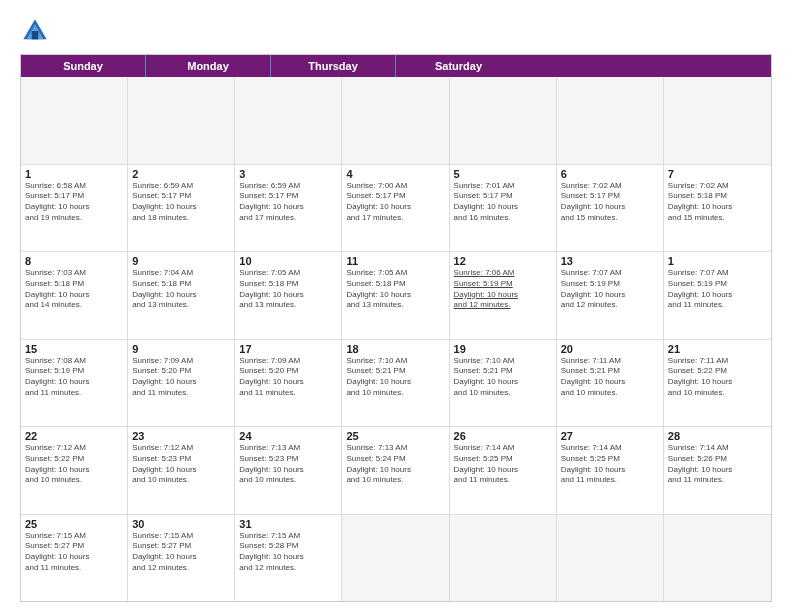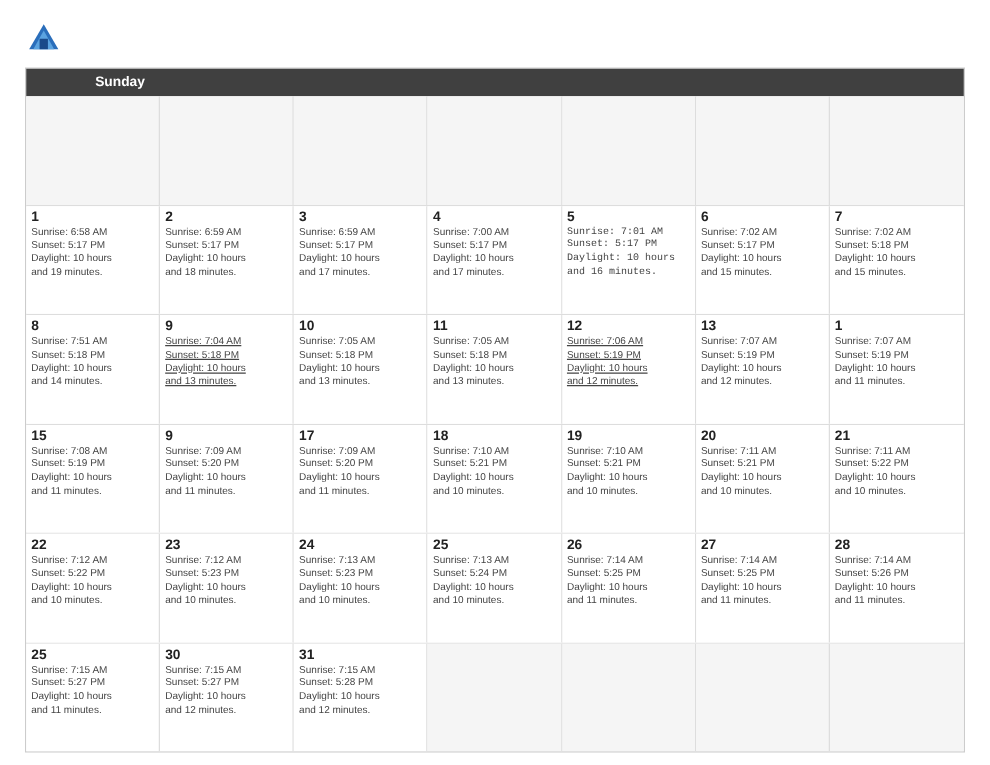--- a/index.html
+++ b/index.html
@@ -51,22 +51,22 @@
       color: #555;
     }
     .calendar {
       flex: 1;
       display: flex;
       flex-direction: column;
       border: 1px solid #ccc;
     }
     .cal-header {
       display: grid;
-      grid-template-columns: repeat(5, 1fr);
-      background: #404040;
+      grid-template-columns: repeat(6, 1fr);
+      background: #701a75;
     }
     .cal-header-cell {
       color: #fff;
       font-size: 11px;
       font-weight: bold;
       text-align: center;
       padding: 5px 2px;
       border-right: 1px solid #5580c5;
     }
     .cal-header-cell:last-child { border-right: none; }
@@ -123,20 +123,23 @@
     </div>
     <div class="title-section">
       <div class="main-title"></div>
       <div class="subtitle"></div>
     </div>
   </div>
 
   <div class="calendar">
     <div class="cal-header" id="cal-header-row">
         <div class="cal-header-cell">Sunday</div>
+        <div class="cal-header-cell">Monday</div>
+        <div class="cal-header-cell">Thursday</div>
+        <div class="cal-header-cell">Saturday</div>
       </div>
     <div class="cal-body" id="cal-body">
         <div class="cal-row">
           <div class="cal-cell empty"></div>
           <div class="cal-cell empty"></div>
           <div class="cal-cell empty"></div>
           <div class="cal-cell empty"></div>
           <div class="cal-cell empty"></div>
           <div class="cal-cell empty"></div>
           <div class="cal-cell empty"></div>
@@ -165,21 +168,21 @@
           </div>
           <div class="cal-cell">
             <span class="day-num">4</span>
             <div class="cell-text" style="white-space: pre-line;">Sunrise: 7:00 AM
 Sunset: 5:17 PM
 Daylight: 10 hours
 and 17 minutes.</div>
           </div>
           <div class="cal-cell">
             <span class="day-num">5</span>
-            <div class="cell-text" style="white-space: pre-line; font-family: Liberation Mono, monospace;">Sunrise: 7:01 AM
+            <div class="cell-text" style="white-space: pre-line;">Sunrise: 7:01 AM
 Sunset: 5:17 PM
 Daylight: 10 hours
 and 16 minutes.</div>
           </div>
           <div class="cal-cell">
             <span class="day-num">6</span>
             <div class="cell-text" style="white-space: pre-line;">Sunrise: 7:02 AM
 Sunset: 5:17 PM
 Daylight: 10 hours
 and 15 minutes.</div>
@@ -188,28 +191,28 @@
             <span class="day-num">7</span>
             <div class="cell-text" style="white-space: pre-line;">Sunrise: 7:02 AM
 Sunset: 5:18 PM
 Daylight: 10 hours
 and 15 minutes.</div>
           </div>
         </div>
         <div class="cal-row">
           <div class="cal-cell">
             <span class="day-num">8</span>
-            <div class="cell-text" style="white-space: pre-line;">Sunrise: 7:51 AM
+            <div class="cell-text" style="white-space: pre-line;">Sunrise: 7:03 AM
 Sunset: 5:18 PM
 Daylight: 10 hours
 and 14 minutes.</div>
           </div>
           <div class="cal-cell">
             <span class="day-num">9</span>
-            <div class="cell-text" style="white-space: pre-line; text-decoration: underline;">Sunrise: 7:04 AM
+            <div class="cell-text" style="white-space: pre-line;">Sunrise: 7:04 AM
 Sunset: 5:18 PM
 Daylight: 10 hours
 and 13 minutes.</div>
           </div>
           <div class="cal-cell">
             <span class="day-num">10</span>
             <div class="cell-text" style="white-space: pre-line;">Sunrise: 7:05 AM
 Sunset: 5:18 PM
 Daylight: 10 hours
 and 13 minutes.</div>

